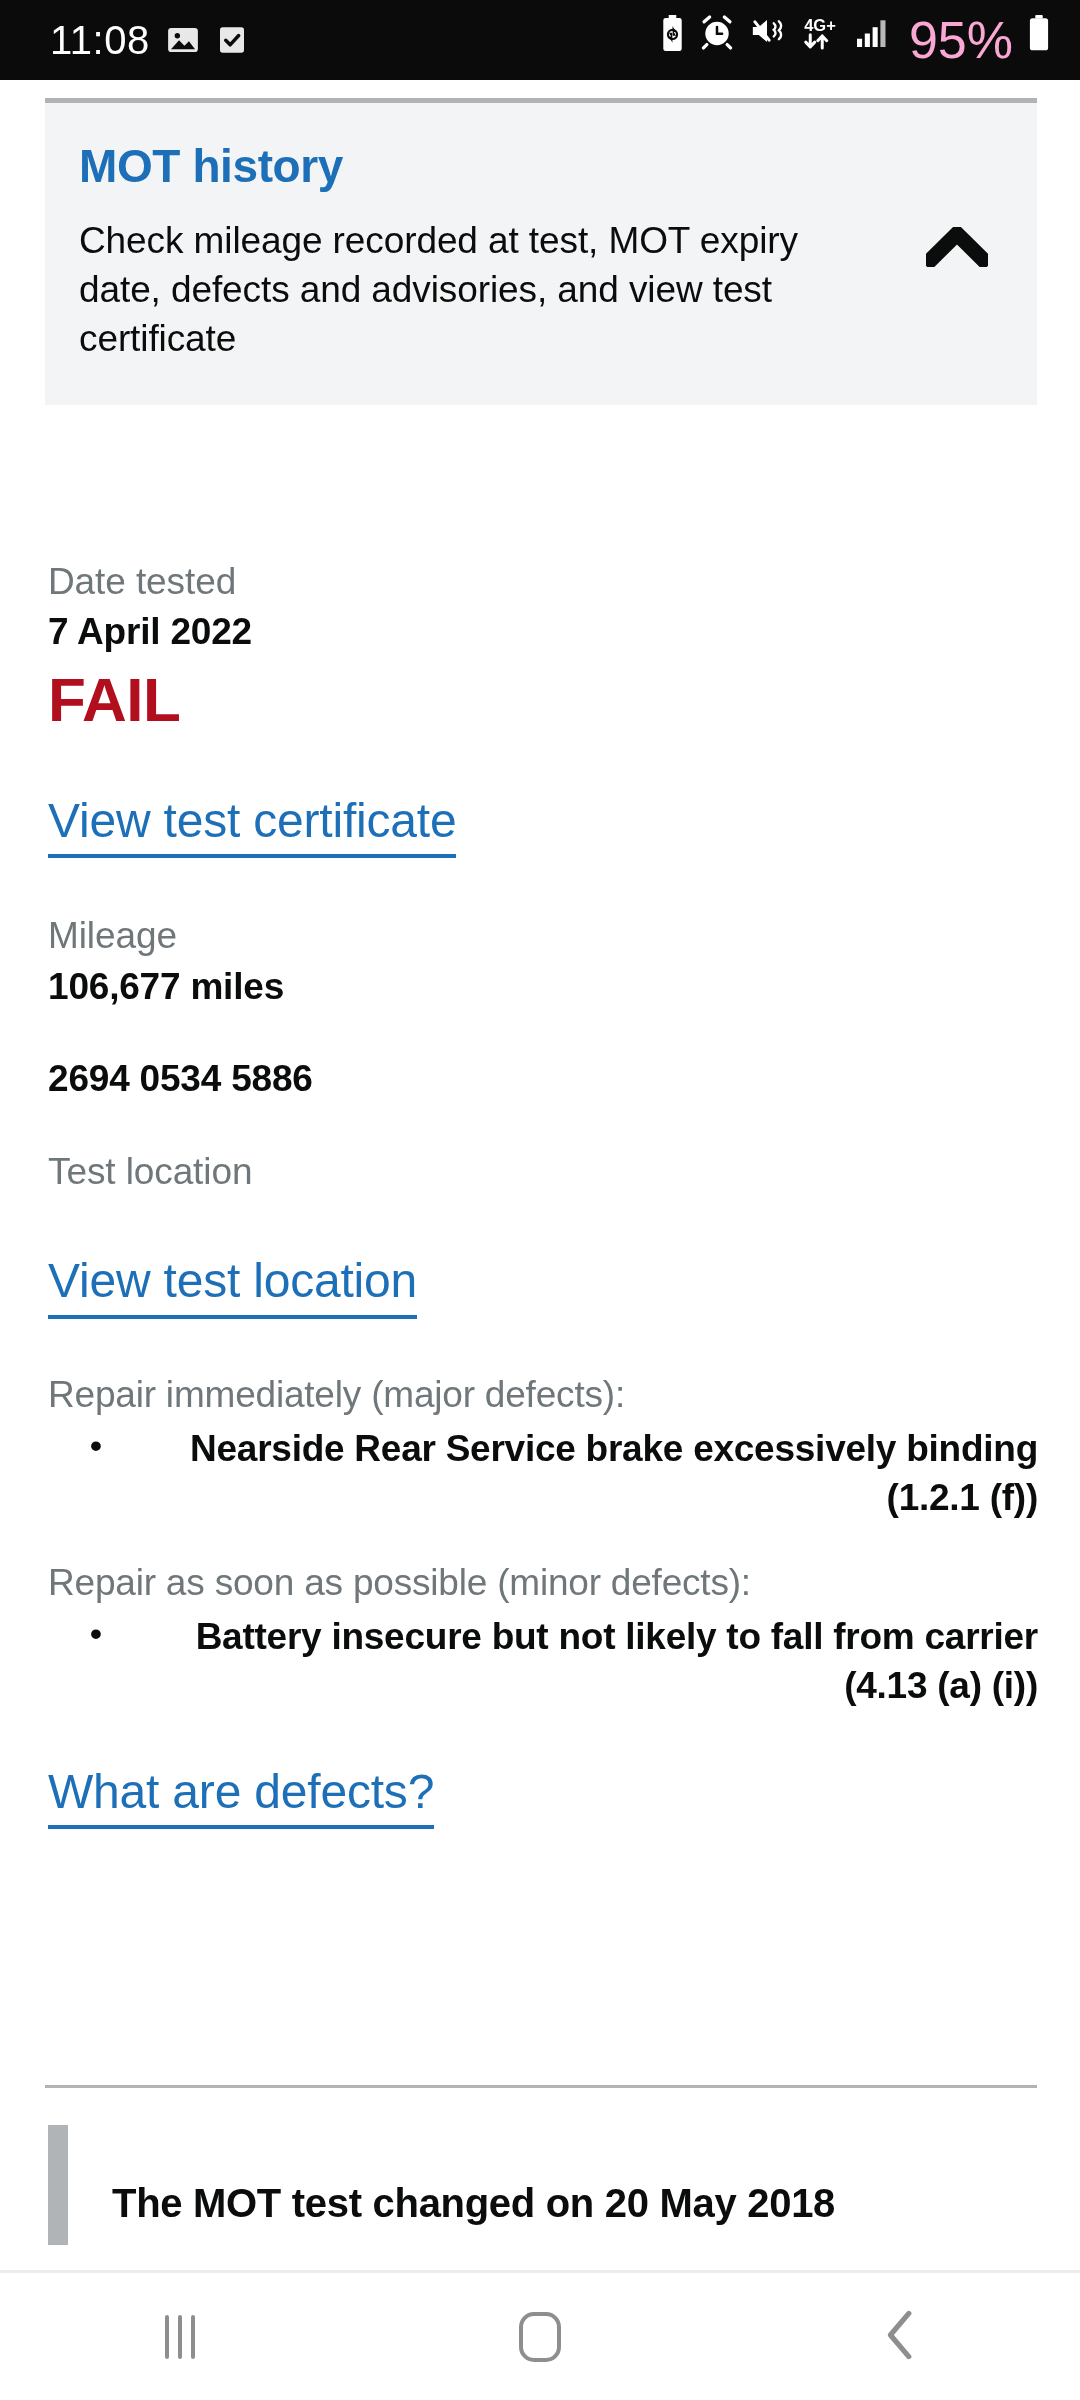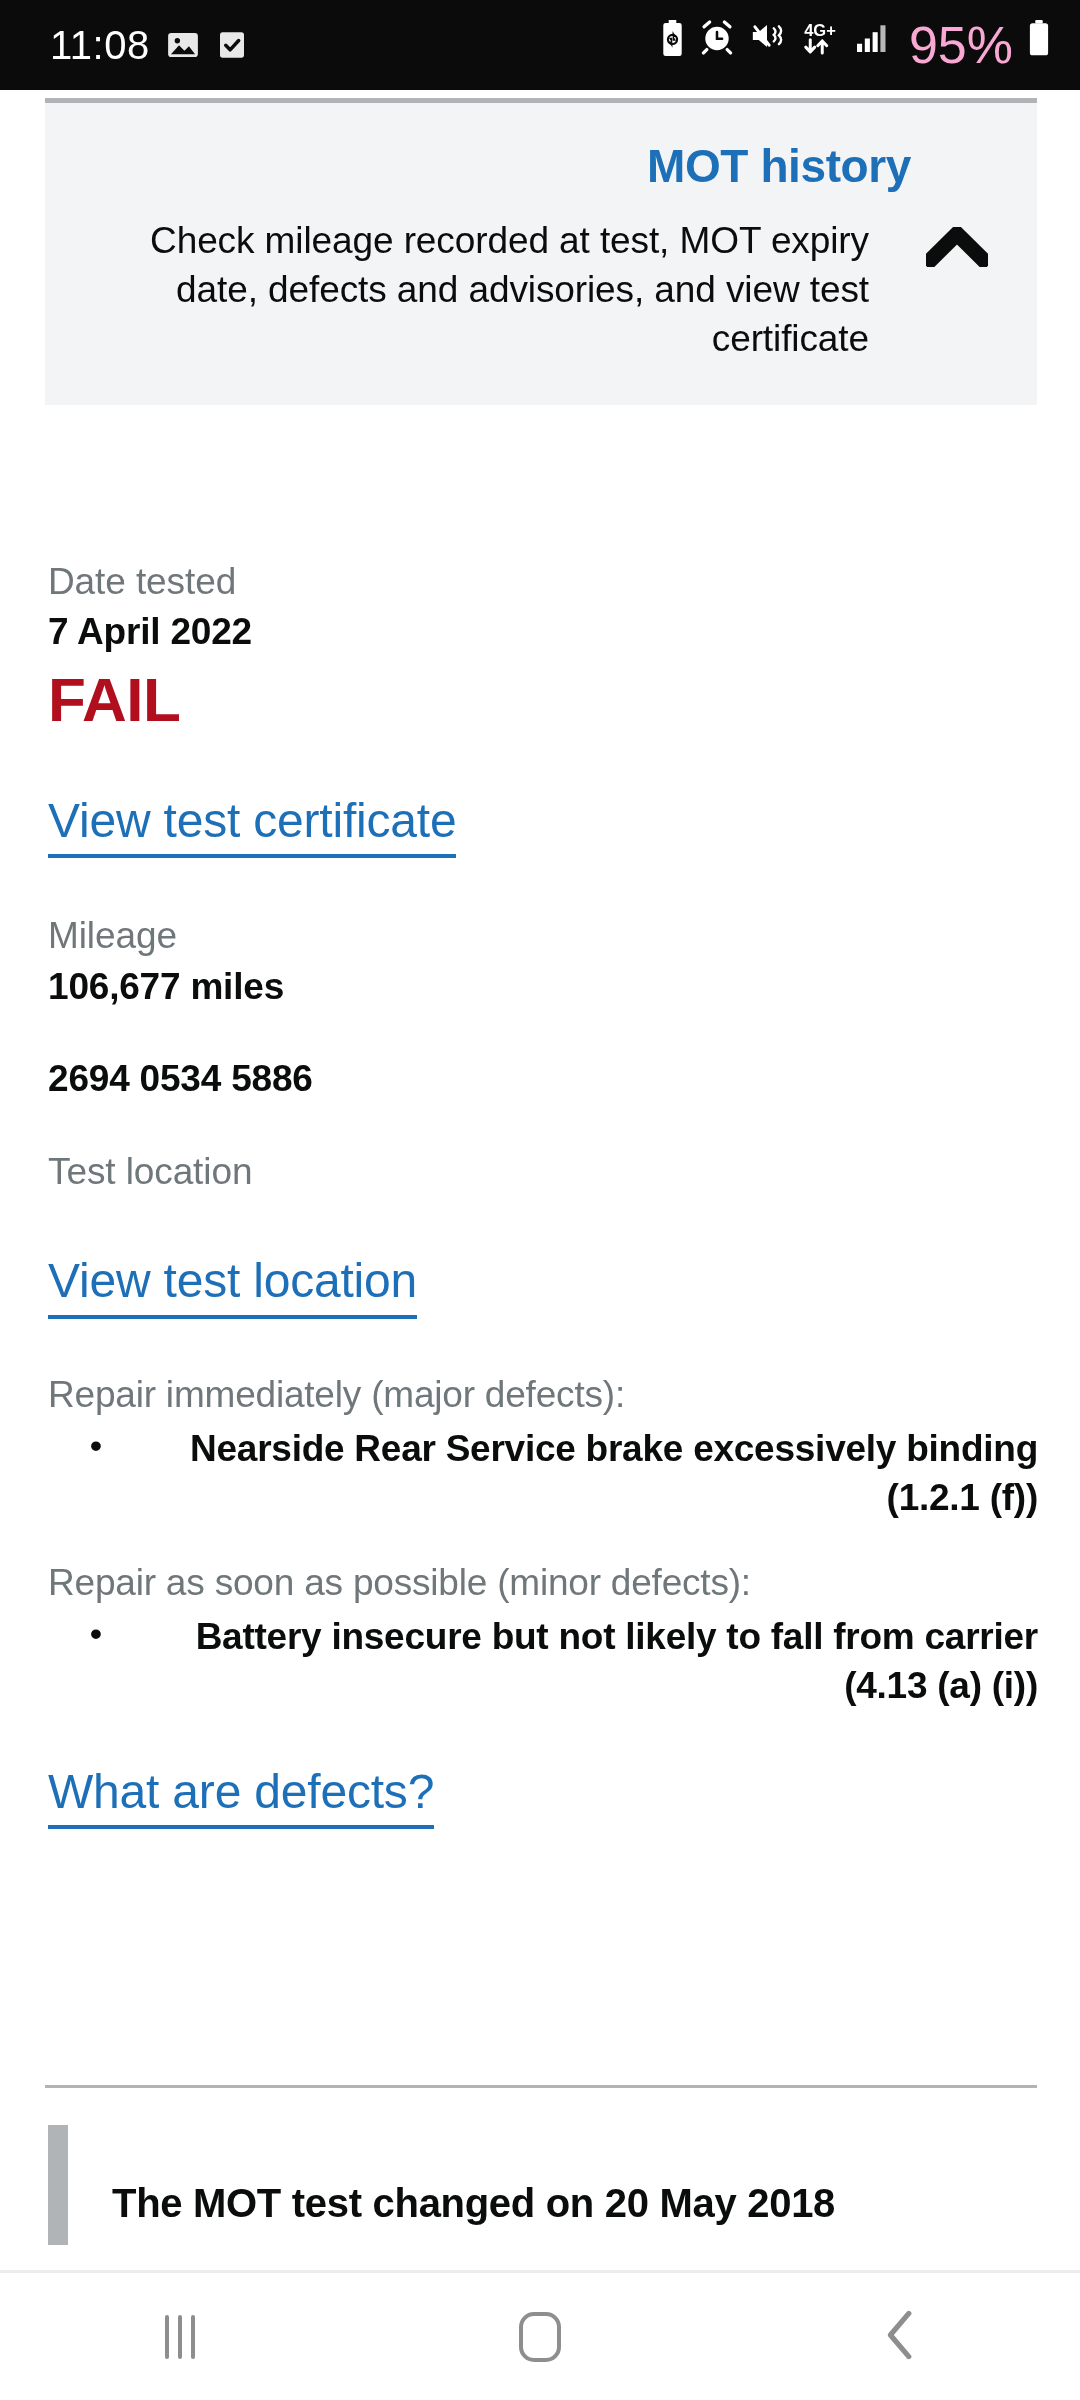--- a/index.html
+++ b/index.html
@@ -13,21 +13,21 @@
     overflow: hidden;
     font-family: "Liberation Sans", sans-serif;
     -webkit-font-smoothing: antialiased;
   }
 
   
   .statusbar {
     position: absolute;
     top: 0; left: 0;
     width: 1080px;
-    height: 90px;
+    height: 80px;
     background: #0b0b0b;
     color: #ffffff;
     display: flex;
     align-items: center;
     justify-content: space-between;
     padding: 0 28px 0 50px;
     box-sizing: border-box;
   }
   .sb-left {
     display: flex;
@@ -70,21 +70,20 @@
     position: absolute;
     left: 45px;
     top: 8px;
     width: 992px;
     background: #f3f4f5;
     border-top: 5px solid #b1b4b6;
     box-sizing: border-box;
     padding: 38px 34px 42px 34px;
     display: flex;
     align-items: flex-start;
-    text-align: right;
   }
   .summary-text { flex: 1 1 auto; }
   .summary-title {
     color: #1d70b8;
     font-size: 46px;
     font-weight: 700;
     line-height: 1.1;
     letter-spacing: -0.4px;
     margin: 0 0 24px 0;
   }

